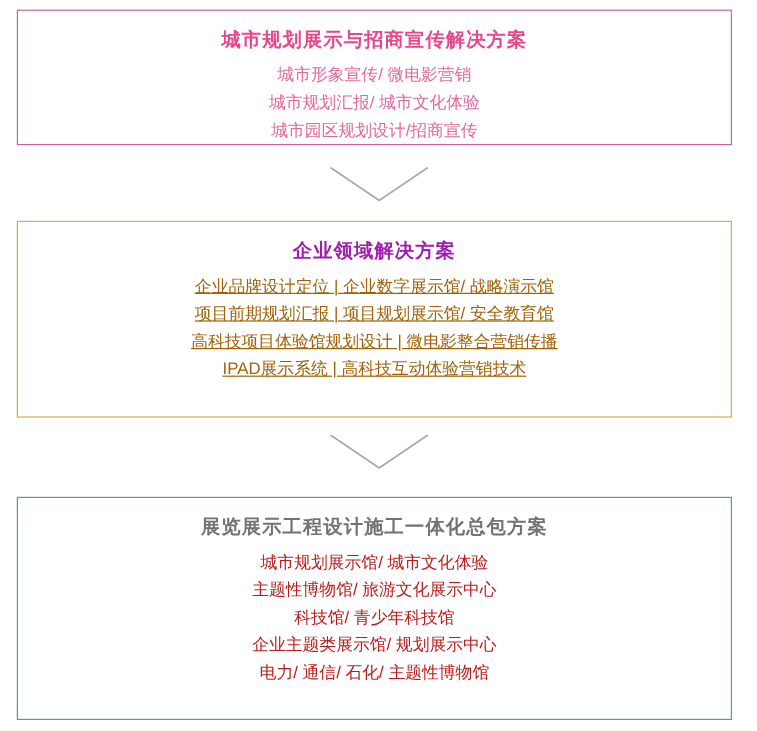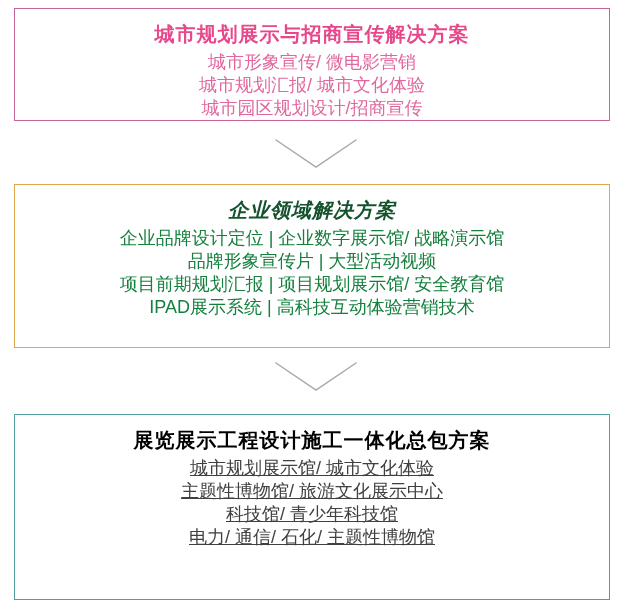--- a/index.html
+++ b/index.html
@@ -22,30 +22,30 @@
     box-sizing: border-box;
     border: 1px solid #cccccc;
     background: #ffffff;
     text-align: center;
   }
   .box-city       { top: 8px;   height: 113px; }
   .box-enterprise { top: 184px; height: 164px; }
   .box-exhibition { top: 414px; height: 186px; }
   .box-title {
     margin: 12px 0 0 0;
-    font-size: 20px;
+    font-size: 16px;
     font-weight: bold;
     line-height: 26px;
     letter-spacing: 1px;
   }
   .box-items {
     list-style: none;
     margin: 4px 0 0 0;
     padding: 0;
-    font-size: 18px;
+    font-size: 14px;
     line-height: 23px;
   }
   .arrow {
     position: absolute;
     left: 50%;
     transform: translateX(-50%);
     width: 84px;
     height: 32px;
   }
   .arrow-1 { top: 138px; }
@@ -65,38 +65,39 @@
     </ul>
   </div>
 
   <div class="arrow arrow-1">
     <svg width="84" height="32" viewBox="0 0 84 32">
       <polyline points="2,2 42,29 82,2" fill="none" stroke="#a9a9a9" stroke-width="1.5" stroke-linecap="round"></polyline>
     </svg>
   </div>
 
   <div class="box box-enterprise" style="border-color: rgb(223, 167, 75);">
-    <h2 class="box-title" style="color: #14532d; font-style: italic;">企业领域解决方案</h2>
-    <ul class="box-items" style="color: #15803d;">
+    <h2 class="box-title" style="color: #a21caf;">企业领域解决方案</h2>
+    <ul class="box-items" style="color: #a16207; text-decoration: underline;">
       <li>企业品牌设计定位 | 企业数字展示馆/ 战略演示馆</li>
-      <li>品牌形象宣传片 | 大型活动视频</li>
       <li>项目前期规划汇报 | 项目规划展示馆/ 安全教育馆</li>
+      <li>高科技项目体验馆规划设计 | 微电影整合营销传播</li>
       <li>IPAD展示系统 | 高科技互动体验营销技术</li>
     </ul>
   </div>
 
   <div class="arrow arrow-2">
     <svg width="84" height="32" viewBox="0 0 84 32">
       <polyline points="2,2 42,29 82,2" fill="none" stroke="#a9a9a9" stroke-width="1.5" stroke-linecap="round"></polyline>
     </svg>
   </div>
 
   <div class="box box-exhibition" style="border-color: rgb(79, 159, 157);">
-    <h2 class="box-title" style="color: #000000;">展览展示工程设计施工一体化总包方案</h2>
-    <ul class="box-items" style="color: #404040; text-decoration: underline;">
+    <h2 class="box-title" style="color: #737373;">展览展示工程设计施工一体化总包方案</h2>
+    <ul class="box-items" style="color: #b91c1c;">
       <li>城市规划展示馆/ 城市文化体验</li>
       <li>主题性博物馆/ 旅游文化展示中心</li>
       <li>科技馆/ 青少年科技馆</li>
+      <li>企业主题类展示馆/ 规划展示中心</li>
       <li>电力/ 通信/ 石化/ 主题性博物馆</li>
     </ul>
   </div>
 
 </div>
 
 </body></html>

